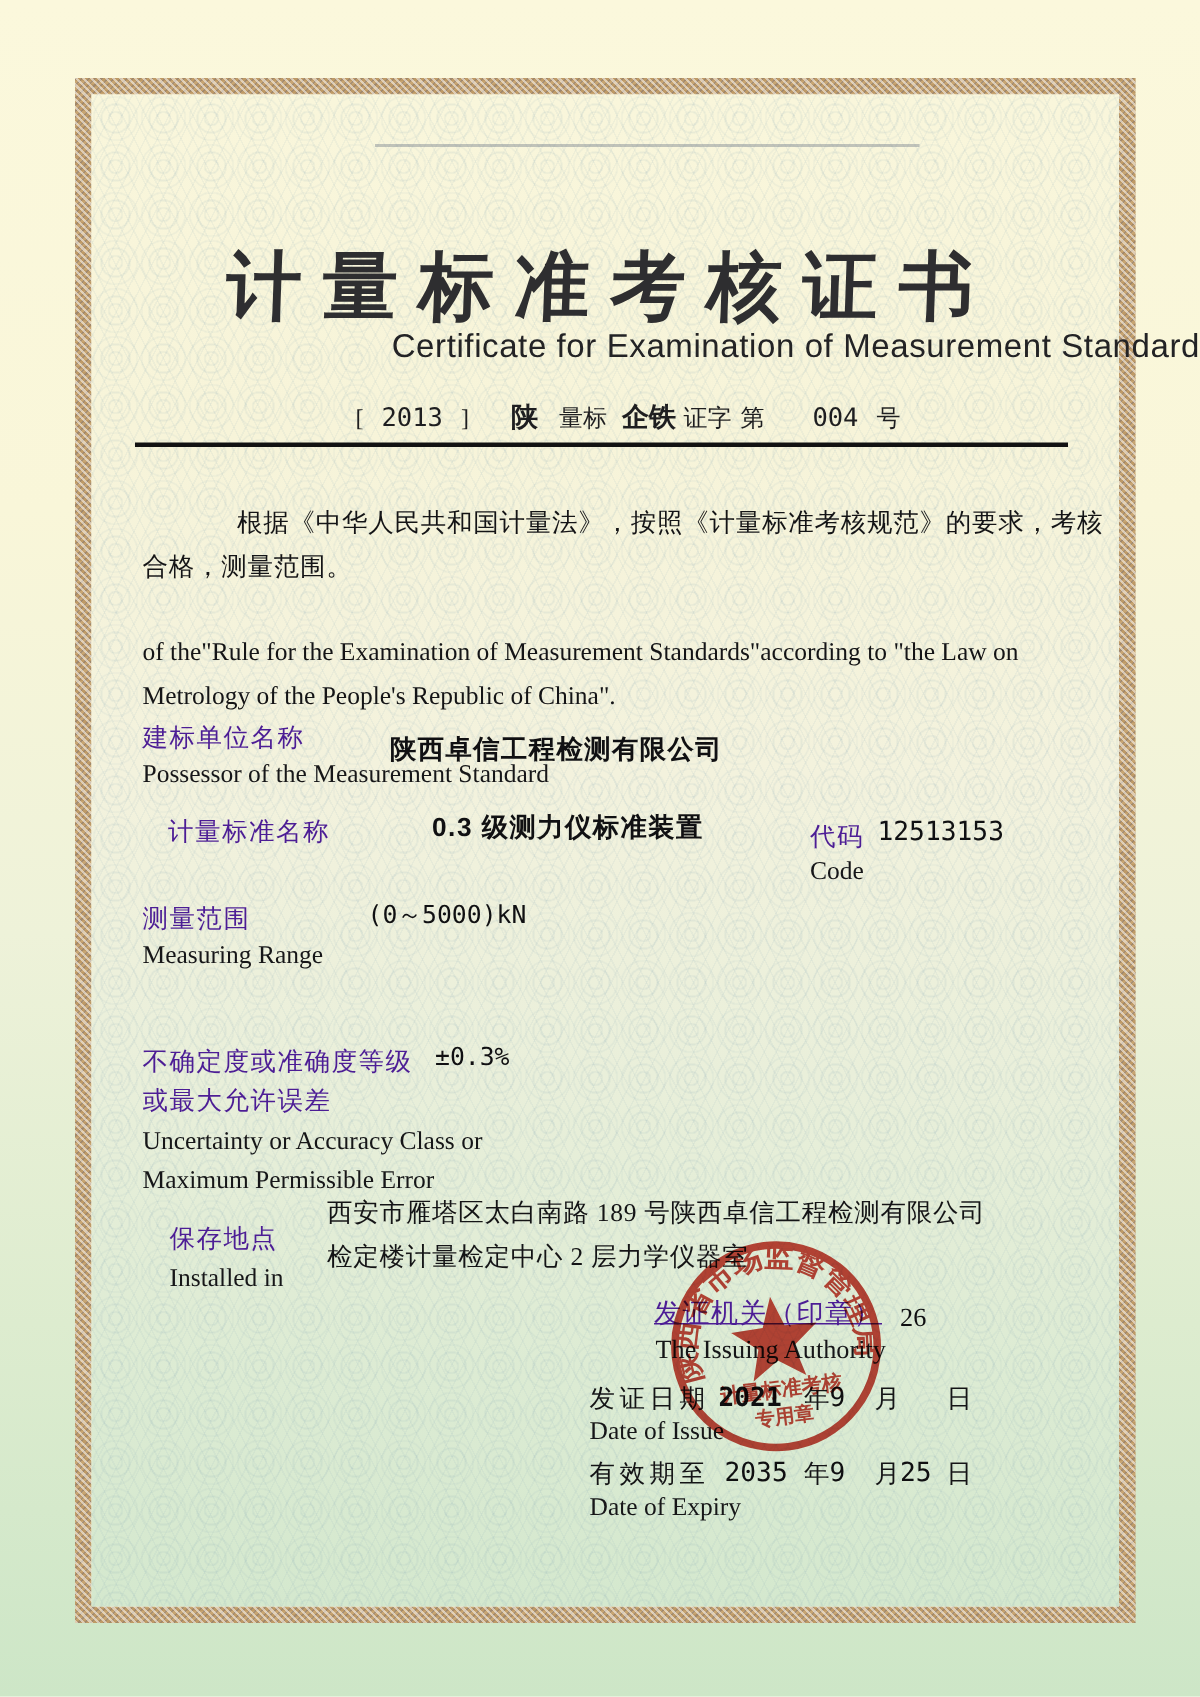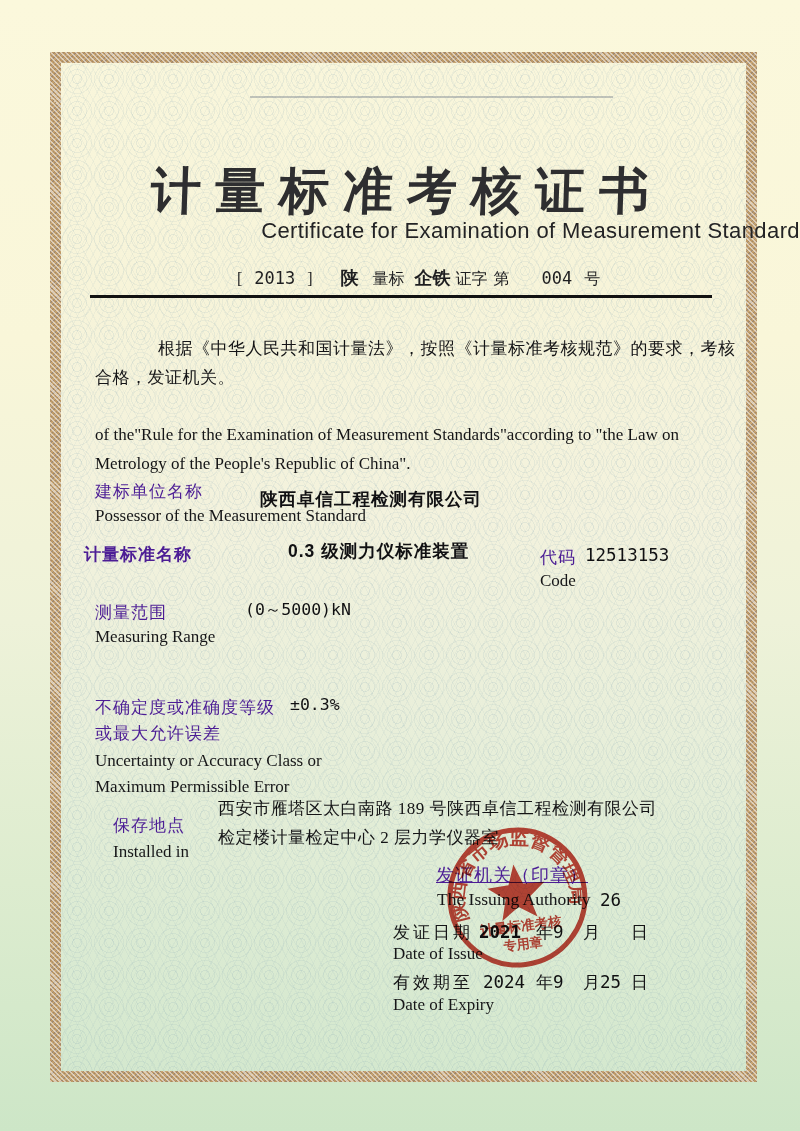--- a/index.html
+++ b/index.html
@@ -81,29 +81,29 @@
     <span class="hei" style="margin-left:10px;">企铁</span>
     <span class="song" style="margin-left:5px;">证字</span>
     <span class="song" style="margin-left:6px;">第</span>
     <span class="mono" style="margin-left:32px;">004</span>
     <span class="song" style="margin-left:12px;">号</span>
   </div>
 
   <div class="rule"></div>
 
   <div class="abs cn-text" style="left:130px;top:337px;margin-left:28px;">根据《中华人民共和国计量法》，按照《计量标准考核规范》的要求，考核</div>
-  <div class="abs cn-text" style="left:95px;top:366px;">合格，发证机关。</div>
+  <div class="abs cn-text" style="left:95px;top:366px;">合格，测量范围。</div>
   <div class="abs en-text" style="left:95px;top:425px;">of the"Rule for the Examination of Measurement Standards"according to "the Law on</div>
   <div class="abs en-text" style="left:95px;top:454px;">Metrology of the People's Republic of China".</div>
 
   <div class="abs cn-label" style="left:95px;top:480px;">建标单位名称</div>
   <div class="abs en-label" style="left:95px;top:506px;">Possessor of the Measurement Standard</div>
   <div class="abs val-hei" style="left:260px;top:487px;">陕西卓信工程检测有限公司</div>
 
-  <div class="abs cn-label" style="left:84px;top:543px;font-weight:bold;">计量标准名称</div>
+  <div class="abs cn-label" style="left:112px;top:543px;">计量标准名称</div>
   <div class="abs val-hei" style="left:288px;top:539px;">0.3 级测力仪标准装置</div>
   <div class="abs cn-label" style="left:540px;top:546px;">代码</div>
   <div class="abs val-mono" style="left:585px;top:545px;font-size:17.5px;">12513153</div>
   <div class="abs en-label" style="left:540px;top:571px;">Code</div>
 
   <div class="abs cn-label" style="left:95px;top:601px;">测量范围</div>
   <div class="abs val-mono" style="left:245px;top:599px;">(0～5000)kN</div>
   <div class="abs en-label" style="left:95px;top:627px;">Measuring Range</div>
 
   <div class="abs cn-label" style="left:95px;top:696px;">不确定度或准确度等级</div>
@@ -118,26 +118,26 @@
   <div class="abs en-label" style="left:113px;top:842px;">Installed in</div>
 
   <div class="abs cn-label" style="left:436px;top:863px;font-size:18px;text-decoration:underline;">发证机关（印章）</div>
   <div class="abs en-label" style="left:437px;top:889px;font-size:17.5px;">The Issuing Authority</div>
 
   <div class="abs date-label" style="left:393px;top:921px;">发证日期</div>
   <div class="abs date-num" style="left:479px;top:922px;font-weight:bold;">2021</div>
   <div class="abs date-unit" style="left:536px;top:921px;">年</div>
   <div class="abs date-num" style="left:553px;top:922px;">9</div>
   <div class="abs date-unit" style="left:583px;top:921px;">月</div>
-  <div class="abs date-num" style="left:600px;top:890px;">26</div>
+  <div class="abs date-num" style="left:600px;top:868px;font-family:Liberation Serif, serif;">26</div>
   <div class="abs date-unit" style="left:631px;top:921px;">日</div>
   <div class="abs en-label" style="left:393px;top:944px;">Date of Issue</div>
 
   <div class="abs date-label" style="left:393px;top:971px;">有效期至</div>
-  <div class="abs date-num" style="left:483px;top:972px;">2024</div>
+  <div class="abs date-num" style="left:483px;top:972px;">2035</div>
   <div class="abs date-unit" style="left:536px;top:971px;">年</div>
   <div class="abs date-num" style="left:553px;top:972px;">9</div>
   <div class="abs date-unit" style="left:583px;top:971px;">月</div>
   <div class="abs date-num" style="left:600px;top:972px;">25</div>
   <div class="abs date-unit" style="left:631px;top:971px;">日</div>
   <div class="abs en-label" style="left:393px;top:995px;">Date of Expiry</div>
 
   <svg class="stamp" viewBox="0 0 152 152">
     <defs>
       <path id="ringArc" d="M 26.2,93.1 A 53,53 0 1 1 125.8,93.1" fill="none"></path>

